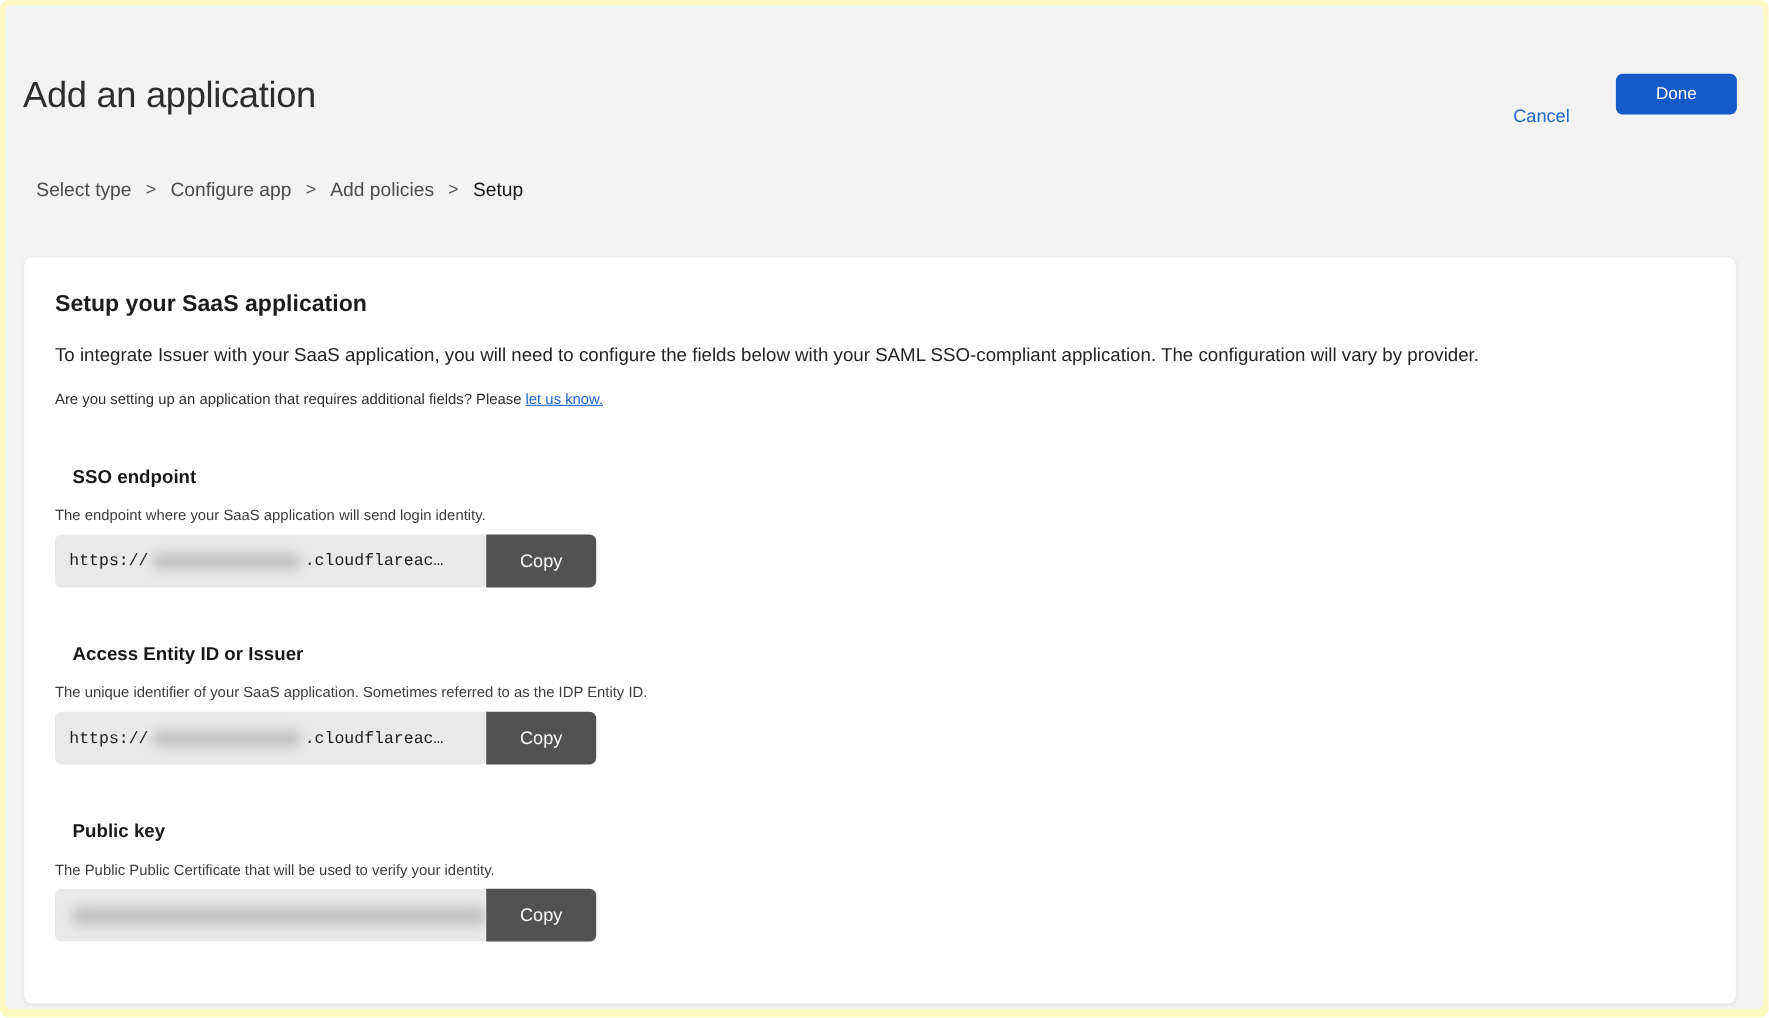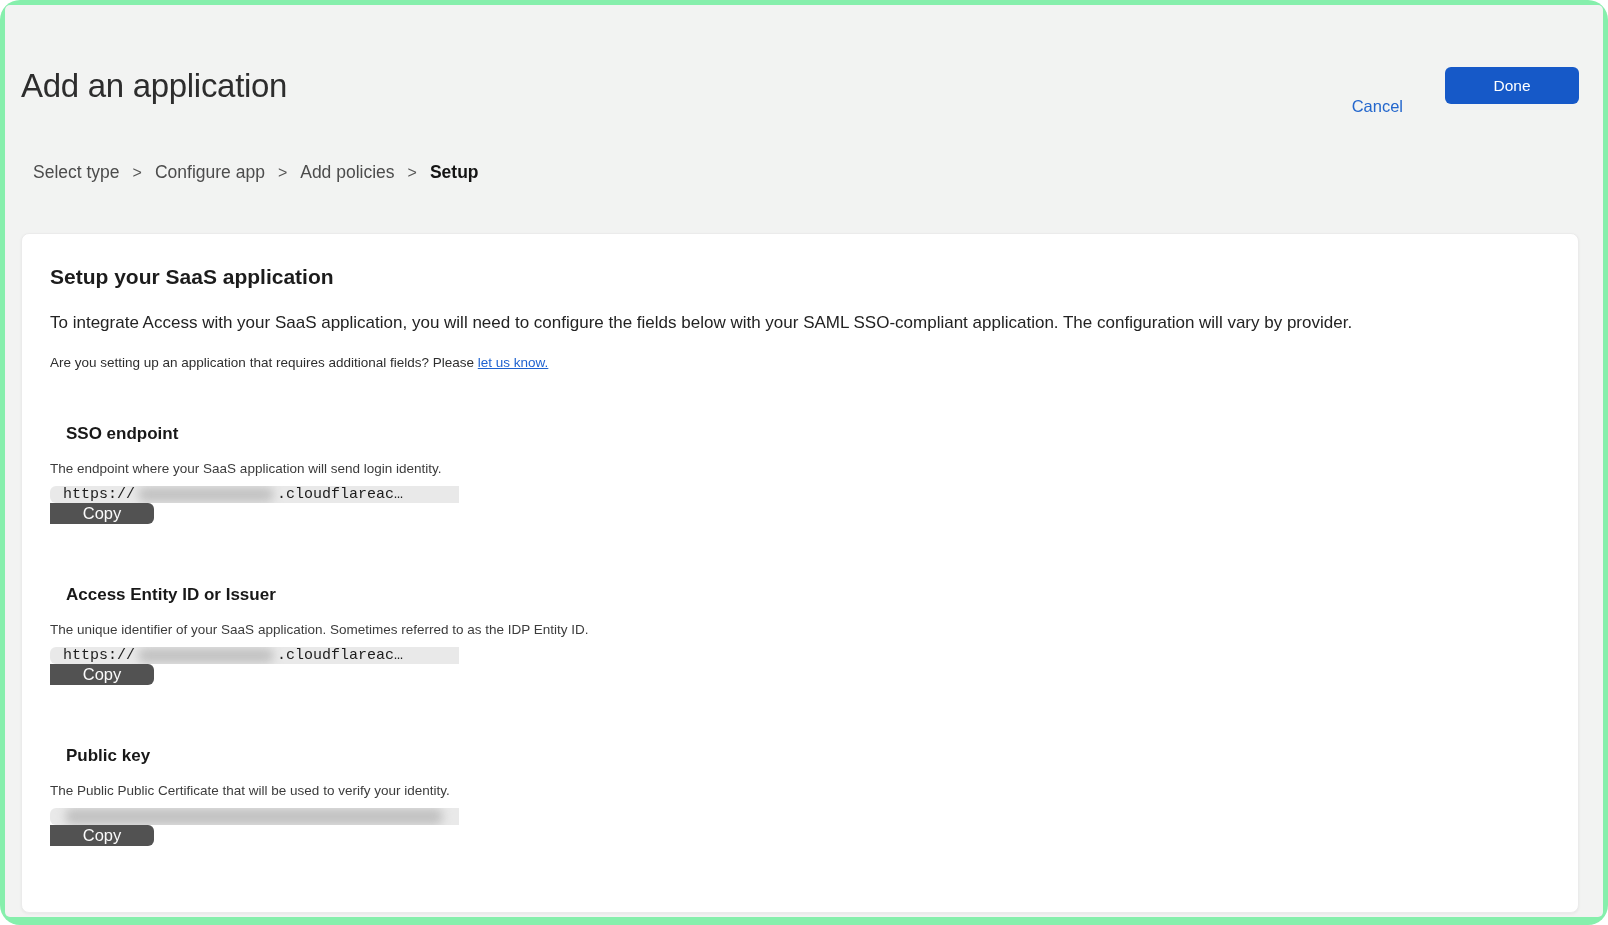--- a/index.html
+++ b/index.html
@@ -6,22 +6,22 @@
   html, body { margin: 0; padding: 0; }
   body {
     width: 1608px; height: 925px;
     background: #ffffff;
     font-family: "Liberation Sans", sans-serif;
     -webkit-font-smoothing: antialiased;
   }
   .frame {
     position: relative;
     width: 1608px; height: 925px;
-    background: #86efac;
-    border-radius: 20px;
+    background: #fef9c3;
+    border-radius: 8px;
     overflow: hidden;
   }
   .screen {
     position: absolute;
     left: 5px; top: 5px; right: 5px; bottom: 8px;
     background: #f2f3f2;
     border-radius: 5px;
     overflow: hidden;
   }
 
@@ -42,41 +42,41 @@
   }
   .actions { display: flex; align-items: center; gap: 42px; }
   .cancel-link {
     color: #2467cd;
     font-size: 16.5px;
     text-decoration: none;
     cursor: pointer;
     margin-top: 42px;
   }
   .done-btn {
-    width: 134px; height: 37px;
+    width: 110px; height: 37px;
     background: #1659c8;
     color: #ffffff;
     font-family: "Liberation Sans", sans-serif;
     font-size: 15.5px;
     border: none;
     border-radius: 6px;
     cursor: pointer;
   }
 
   
   .breadcrumb {
     margin: 46px 0 0 28px;
     font-size: 17.5px;
     color: #4c4c4c;
     display: flex;
     align-items: center;
     gap: 13px;
   }
   .crumb { color: #4c4c4c; cursor: pointer; }
-  .crumb.active { color: #141414; font-weight: 700; cursor: default; }
+  .crumb.active { color: #141414; font-weight: 400; cursor: default; }
   .crumb-sep { color: #565656; font-size: 16px; }
 
   
   .card {
     margin: 50px 24px 0 16px;
     background: #ffffff;
     border: 1px solid #ebebeb;
     border-radius: 8px;
     box-shadow: 0 1px 3px rgba(0,0,0,0.05);
     padding: 30px 28px 56px 28px;
@@ -120,21 +120,20 @@
     margin: 9px 0 0 0;
     font-size: 13.5px;
     color: #3c3c3c;
     line-height: 17px;
   }
   .copy-row {
     margin-top: 9px;
     display: flex;
     width: 492px;
     height: 48px;
-    flex-direction: column;
   }
   .value-box {
     width: 409px;
     background: #e9e9e9;
     border-radius: 6px 0 0 6px;
     display: flex;
     align-items: center;
     padding-left: 13px;
     font-family: "Liberation Mono", monospace;
     font-size: 15px;
@@ -181,21 +180,21 @@
       <span class="crumb-sep">&gt;</span>
       <span class="crumb">Configure app</span>
       <span class="crumb-sep">&gt;</span>
       <span class="crumb">Add policies</span>
       <span class="crumb-sep">&gt;</span>
       <span class="crumb active">Setup</span>
     </nav>
 
     <section class="card">
       <h2 class="card-heading">Setup your SaaS application</h2>
-      <p class="card-intro">To integrate Access with your SaaS application, you will need to configure the fields below with your SAML SSO-compliant application. The configuration will vary by provider.</p>
+      <p class="card-intro">To integrate Issuer with your SaaS application, you will need to configure the fields below with your SAML SSO-compliant application. The configuration will vary by provider.</p>
       <p class="card-note"><span>Are you setting up an application that requires additional fields? Please </span><a class="note-link">let us know.</a></p>
 
       <div class="field-group">
         <h3 class="field-label">SSO endpoint</h3>
         <p class="field-desc">The endpoint where your SaaS application will send login identity.</p>
         <div class="copy-row">
           <div class="value-box">
             <span>https://</span>
             <span class="redact redact-mid"></span>
             <span>.cloudflareac…</span>

